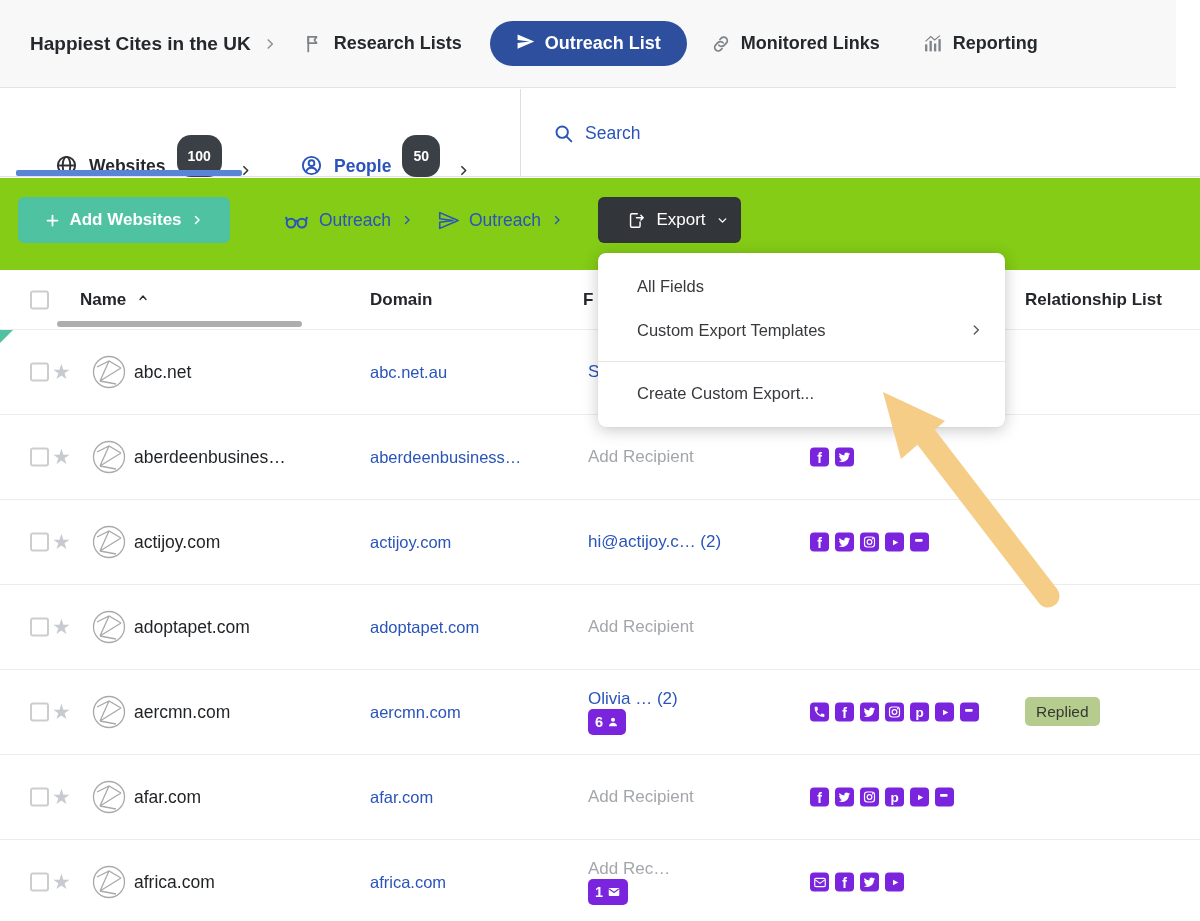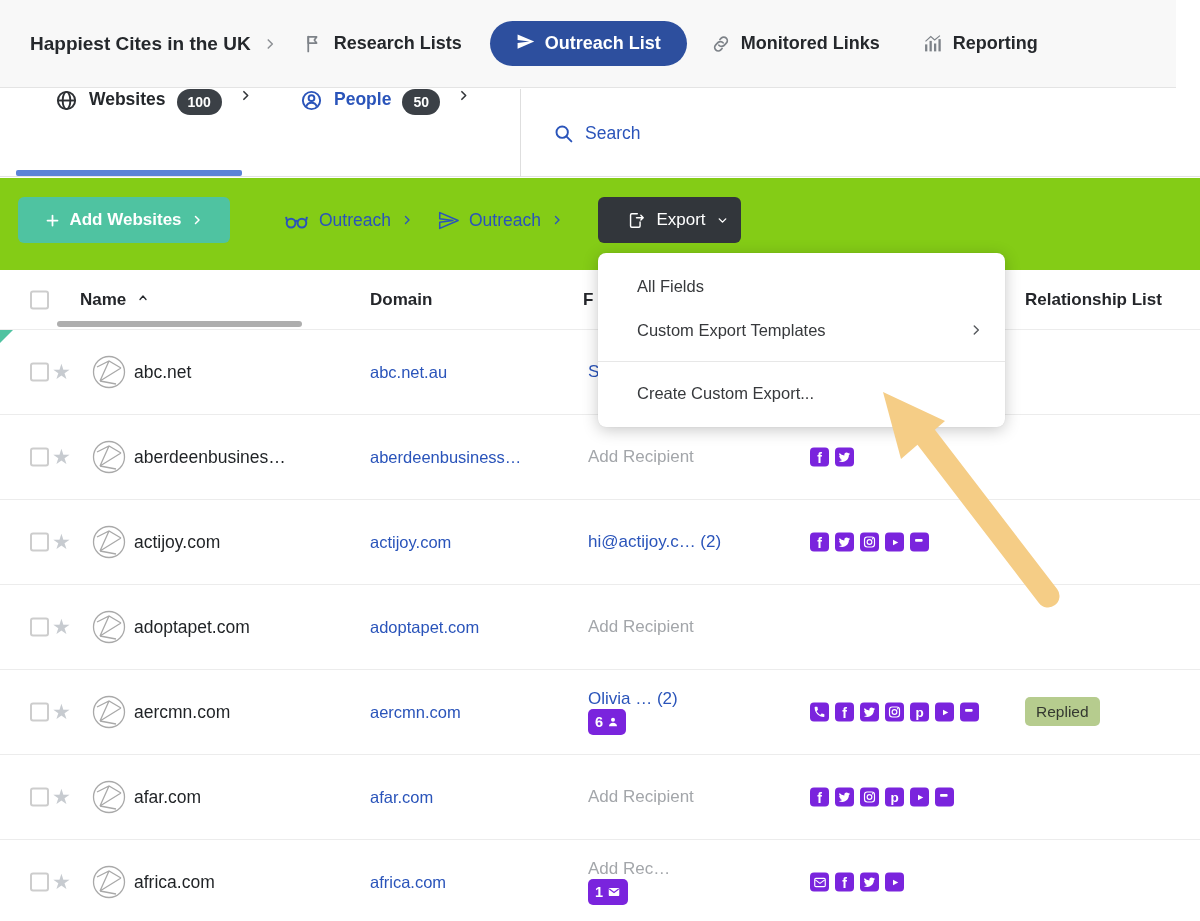--- a/index.html
+++ b/index.html
@@ -18,25 +18,25 @@
   .nav-pill { display: flex; align-items: center; gap: 10px; background: #2d4f9e; color: #fff;
               height: 45px; padding: 0 26px; border-radius: 23px; font-size: 18px; font-weight: bold;
               margin: 0 24px 0 28px; cursor: pointer; }
   #nav-research { margin-left: 12px; }
   #nav-monitored { margin-right: 42px; }
 
   
   .tabbar { position: absolute; top: 89px; left: 0; width: 1200px; height: 88px; background: #fff;
             border-bottom: 1px solid #e3e3e3; }
   .vdiv { position: absolute; left: 520px; top: 0; width: 1px; height: 88px; background: #dedede; }
-  .tab { position: absolute; top: 0; height: 88px; display: flex; align-items: flex-start; gap: 11px; cursor: pointer; }
+  .tab { position: absolute; top: 0; height: 88px; display: flex; align-items: flex-end; gap: 11px; cursor: pointer; }
   #tab-websites { left: 55px; color: #25282c; font-size: 17.5px; font-weight: bold; }
   #tab-people { left: 300px; color: #2a54ba; font-size: 17.5px; font-weight: bold; }
   .count-badge { background: #3b4046; color: #fff; font-size: 14px; font-weight: bold;
-                 border-radius: 14px; padding: 5px 11px; }
+                 border-radius: 14px; padding: 13px 11px; }
   .tab-chev { color: #33363a; display: flex; margin-left: 6px; }
   .active-underline { position: absolute; left: 16px; bottom: 0; width: 226px; height: 6px;
                       background: #5b84d8; border-radius: 2px; }
   .tool-link { position: absolute; top: 0; height: 88px; display: flex; align-items: center; gap: 11px;
                color: #2a54ba; font-size: 17.5px; cursor: pointer; }
   #search-link { left: 553px; }
   #filter-link { left: 690px; }
 
   
   .toolbar { position: absolute; top: 178px; left: 0; width: 1200px; height: 92px; background: #84cc16; }

